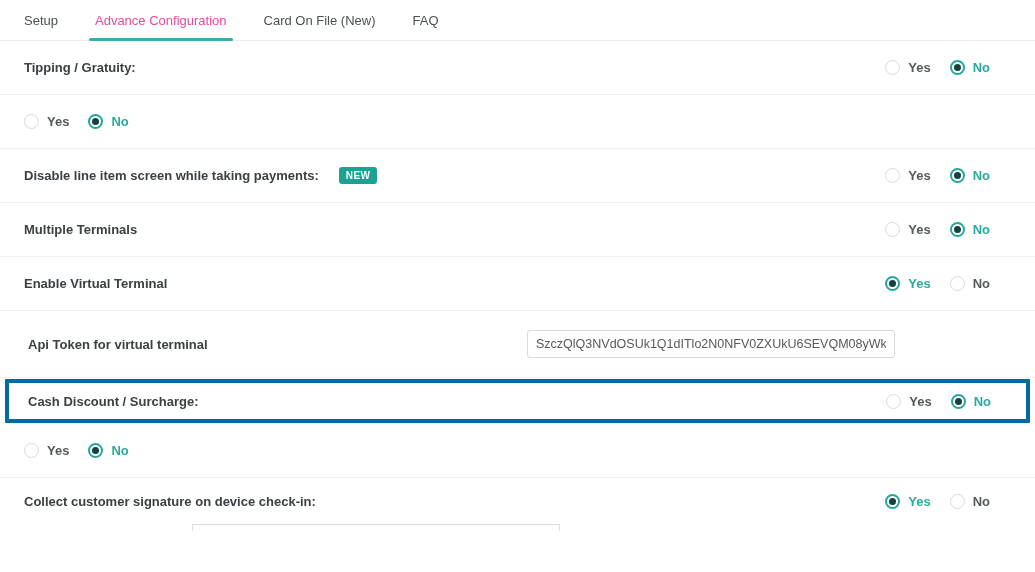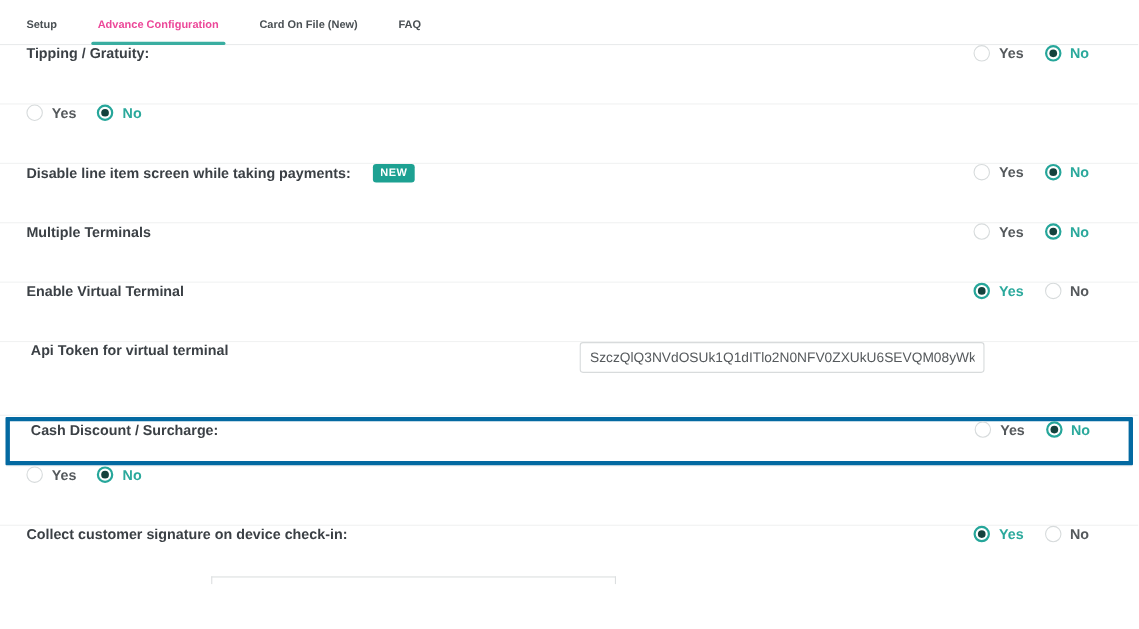--- a/index.html
+++ b/index.html
@@ -3,29 +3,29 @@
 <meta charset="utf-8">
 <style>
   * { margin:0; padding:0; box-sizing:border-box; }
   html,body { width:1035px; height:572px; background:#fff; overflow:hidden;
     font-family:"Liberation Sans", sans-serif; }
   .page { width:1035px; height:572px; background:#fff; }
 
   
   .tabbar { display:flex; align-items:flex-end; padding:0 0 0 24px; height:41px;
     border-bottom:1px solid #e9ebec; }
-  .tab { font-size:10px; color:#4a5054; padding:10px 0 12px 0; margin-right:37px;
-    cursor:pointer; position:relative; white-space:nowrap;font-weight:bold; }
+  .tab { font-size:13px; color:#4a5054; padding:10px 0 12px 0; margin-right:37px;
+    cursor:pointer; position:relative; white-space:nowrap; }
   .tab.active { color:#ec4899; }
   .tab.active::after { content:""; position:absolute; left:-6px; right:-6px; bottom:-1px;
     height:3px; background:#3aaea1; border-radius:2px; }
 
   
   .rows { padding:0; }
-  .row { display:flex; align-items:flex-start; justify-content:space-between;
+  .row { display:flex; align-items:center; justify-content:space-between;
     height:54px; padding:0 24px; border-bottom:1px solid #f1f2f2; }
   .row-label { font-size:13px; font-weight:700; color:#3b4045; display:flex;
     align-items:center; gap:7px; }
   .badge { background:#1da192; color:#fff; font-size:10px; font-weight:700;
     padding:3px 7px; border-radius:3px; letter-spacing:.4px;margin-left:13px; }
   .badge:empty { display:none; }
 
   
   .radio-group { display:flex; align-items:center; column-gap:19px; margin-right:21px;font-weight:bold; }
   .radio { display:flex; align-items:center; gap:8px; font-size:13px; color:#55595c;

